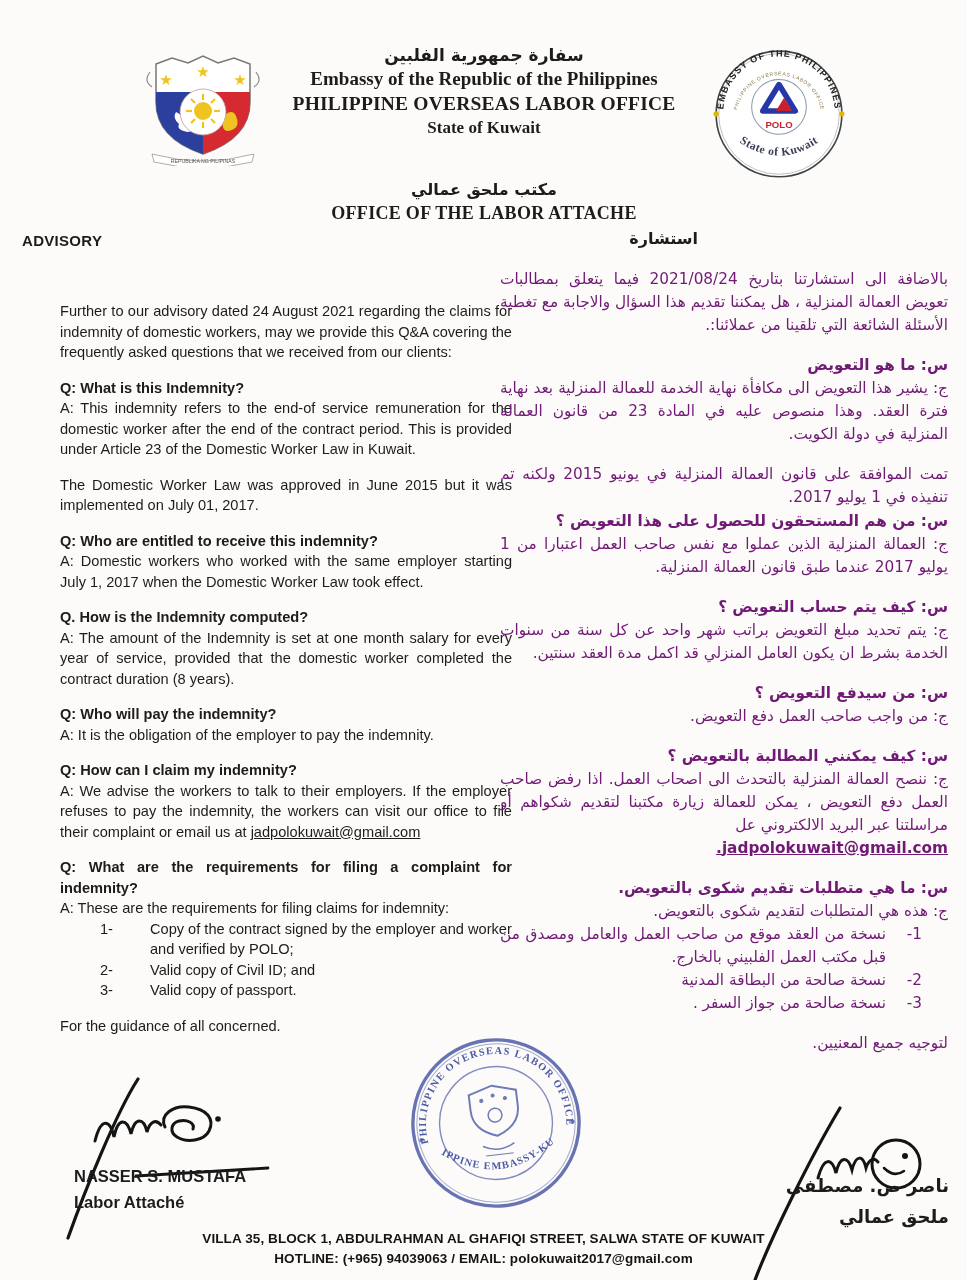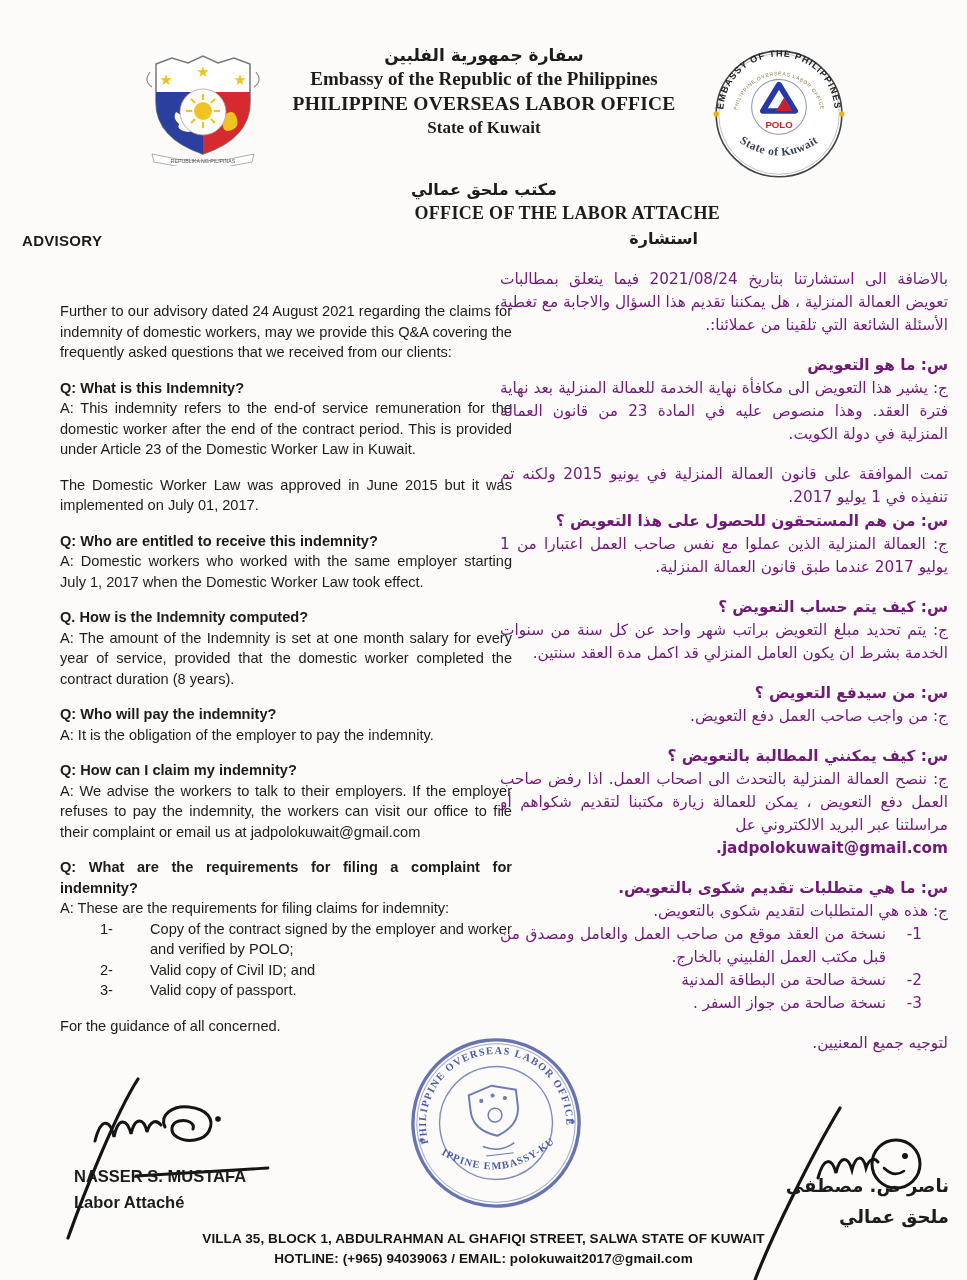--- a/index.html
+++ b/index.html
@@ -8,37 +8,37 @@
 
   
   .seal-left{position:absolute;left:141px;top:50px;width:124px;height:116px;}
   .seal-right{position:absolute;left:704px;top:46px;width:150px;height:142px;}
   .header-center{position:absolute;left:248px;top:44px;width:472px;text-align:center;}
   .h-ar{font:700 17px/22px "DejaVu Sans",sans-serif;}
   .h-en1{font:700 19px/25px "Liberation Serif",serif;}
   .h-en2{font:700 19.5px/25px "Liberation Serif",serif;letter-spacing:.2px;}
   .h-en3{font:700 17px/23px "Liberation Serif",serif;}
   .h-ar2{font:700 16px/22px "DejaVu Sans",sans-serif;margin-top:40px;}
-  .h-en4{font:700 18px/24px "Liberation Serif",serif;letter-spacing:.3px;text-align:right;}
+  .h-en4{font:700 18px/24px "Liberation Serif",serif;letter-spacing:.3px;}
 
   .advisory{position:absolute;left:22px;top:232px;width:450px;text-align:left;
             font:700 15px/18px "Liberation Sans",sans-serif;letter-spacing:.3px;}
   .istishara{position:absolute;left:505px;top:229px;width:445px;box-sizing:border-box;
              padding-right:252px;text-align:right;direction:rtl;
              font:700 16px/20px "DejaVu Sans",sans-serif;}
 
   
   .col-en{position:absolute;left:60px;top:268px;width:452px;
           font:400 14.6px/20.5px "Liberation Sans",sans-serif;text-align:justify;margin-top:33px;}
   .col-en .block{margin:0 0 15px 0;}
   .col-en .q{font-weight:700;}
   .li{display:flex;padding-left:40px;}
   .num{width:50px;flex:none;}
   .itext{flex:1;text-align:left;}
-  .email{}
+  .email{text-decoration:underline;}
 
   .col-ar{position:absolute;left:500px;top:268px;width:448px;direction:rtl;
           font:400 15.3px/23px "DejaVu Sans",sans-serif;text-align:justify;color:#701a75;}
   .col-ar .block{margin:0 0 17px 0;}
   .col-ar .tight{margin-bottom:1px;}
   .col-ar .q{font-weight:700;}
   .li-ar{display:flex;padding-right:26px;}
   .num-ar{width:36px;flex:none;}
   .itext-ar{flex:1;}
   .email-line{font-weight:700;text-align:right;}

